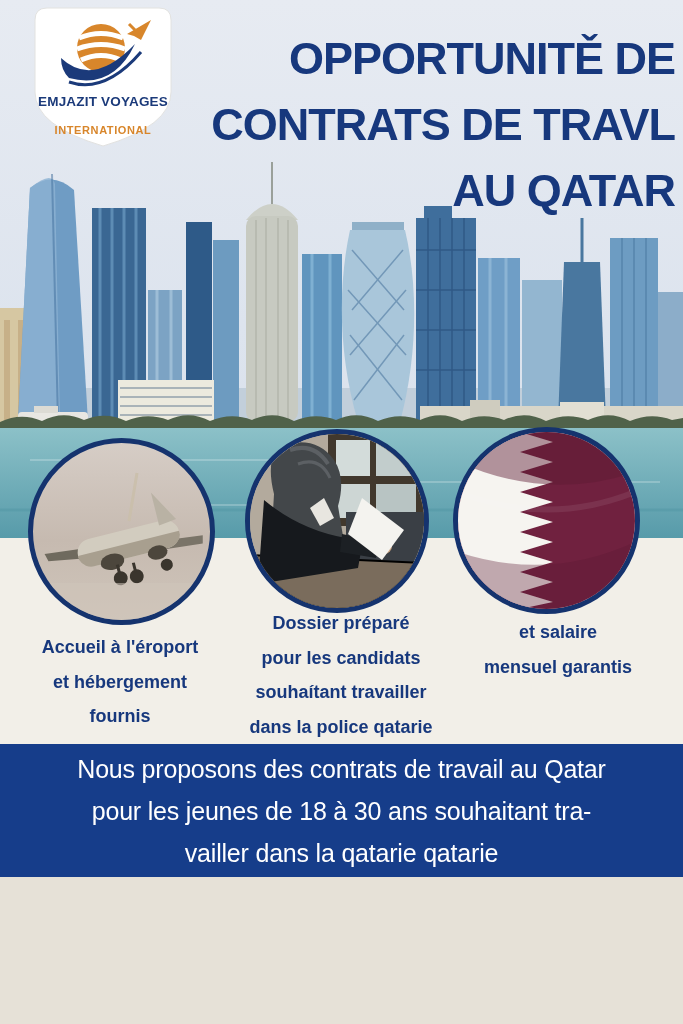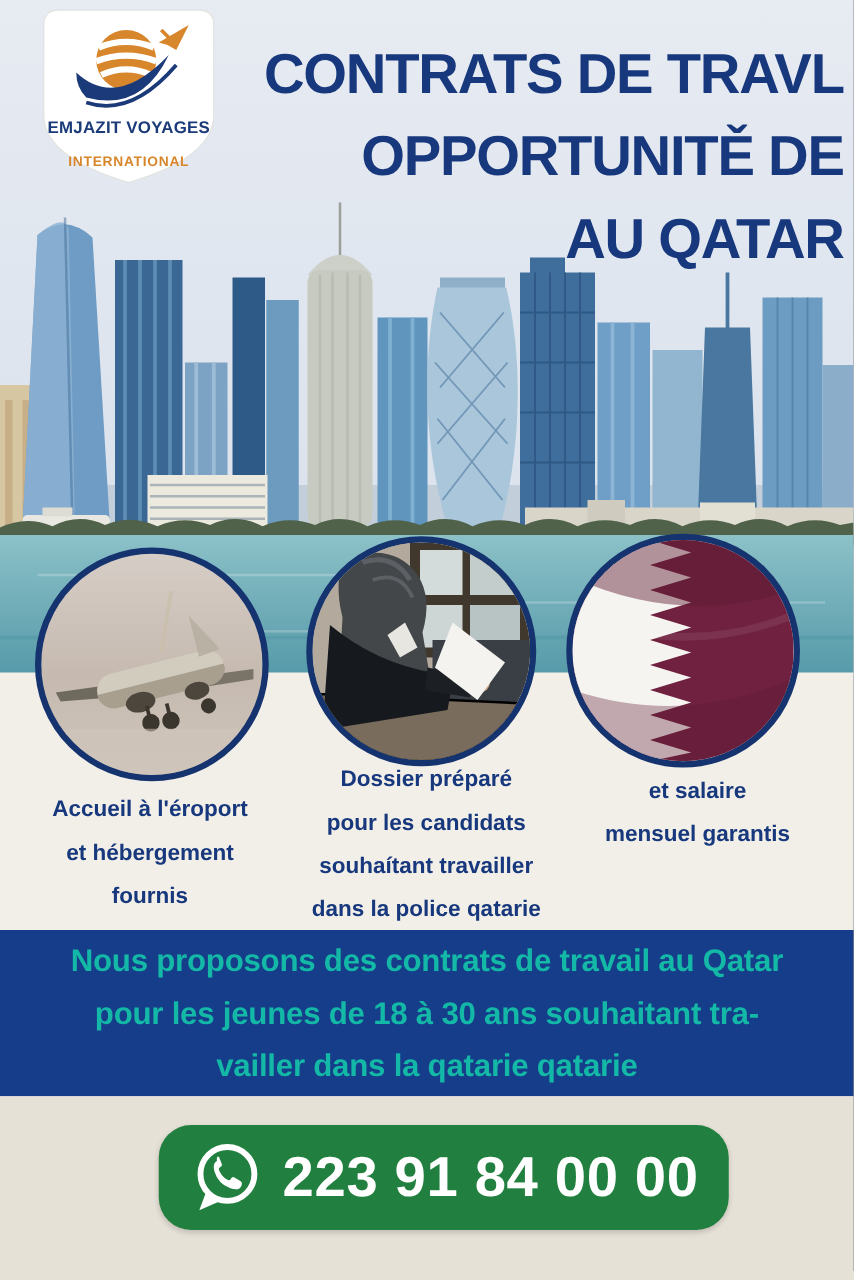--- a/index.html
+++ b/index.html
@@ -38,21 +38,21 @@
   .circle svg{position:absolute;left:0;top:0;}
 
   
   .caption{position:absolute;transform:translateX(-50%);text-align:center;
     color:var(--navy,#1c3e7e);font-weight:bold;font-size:18px;line-height:34.5px;white-space:nowrap;}
   .cap1{left:120px;top:630px;}
   .cap2{left:341px;top:606px;}
   .cap3{left:558px;top:615px;}
 
   
-  .banner-line{color:#14b8a6;font-weight:bold;font-size:25px;line-height:42px;
+  .banner-line{color:#ffffff;font-weight:normal;font-size:25px;line-height:42px;
     letter-spacing:-.2px;white-space:nowrap;}
 
   
   .phone-btn{position:absolute;left:127px;top:900px;width:456px;height:84px;
     background:var(--green,#21803f);border:none;border-radius:26px;
     display:flex;align-items:center;justify-content:center;gap:15px;cursor:pointer;
     box-shadow:0 2px 4px rgba(0,0,0,.15);}
   .phone-num{color:#fff;font-weight:bold;font-size:45px;letter-spacing:.5px;white-space:nowrap;
     font-family:"Liberation Sans",sans-serif;}
   .wa-icon{width:60px;height:60px;flex:0 0 auto;display:block;}
@@ -275,29 +275,19 @@
         <path d="M18,66 Q54,78 90,36" stroke="#1b3a7a" stroke-width="3" fill="none"></path>
         <path d="M76,18 L100,4 L90,24 L83,20 Z" fill="#d8862b"></path>
         <line x1="84" y1="14" x2="78" y2="8" stroke="#d8862b" stroke-width="3"></line>
       </svg>
       <div class="logo-name">EMJAZIT VOYAGES</div>
       <div class="logo-sub">INTERNATIONAL</div>
     </div>
   </div>
 
   <div class="title">
+    <div>OPPORTUNITĚ DE</div>
     <div>CONTRATS DE TRAVL</div>
-    <div>OPPORTUNITĚ DE</div>
     <div>AU QATAR</div>
   </div>
 
-  <button class="phone-btn">
-    <span class="wa-icon">
-      <svg width="60" height="60" viewBox="0 0 64 64">
-        <circle cx="33" cy="29" r="23" fill="none" stroke="#ffffff" stroke-width="5"></circle>
-        <path d="M15,44 L9,60 L27,52 Z" fill="#ffffff"></path>
-        <path d="M24,18 q-4,2 -2,9 q3,10 13,14 q8,3 10,-2 q1,-3 -1,-4 l-5,-3 q-2,-1 -3,1 q-1,2 -3,1 q-5,-3 -7,-8 q-1,-2 1,-3 q2,-1 1,-3 l-2,-5 q-1,-2 -2,.3 Z" fill="#ffffff"></path>
-      </svg>
-    </span>
-    <span class="phone-num">223 91 84 00 00</span>
-  </button>
 
 </div>
 
 </body></html>

